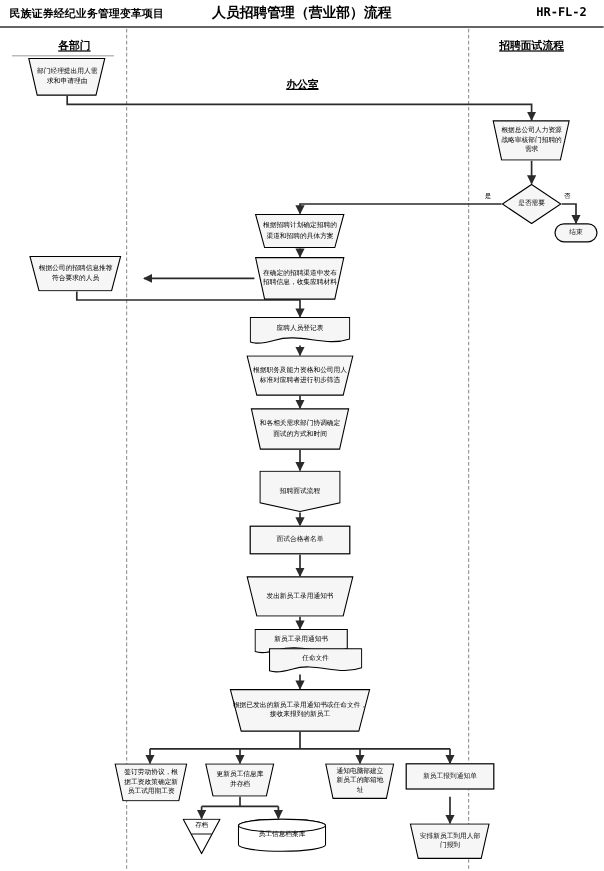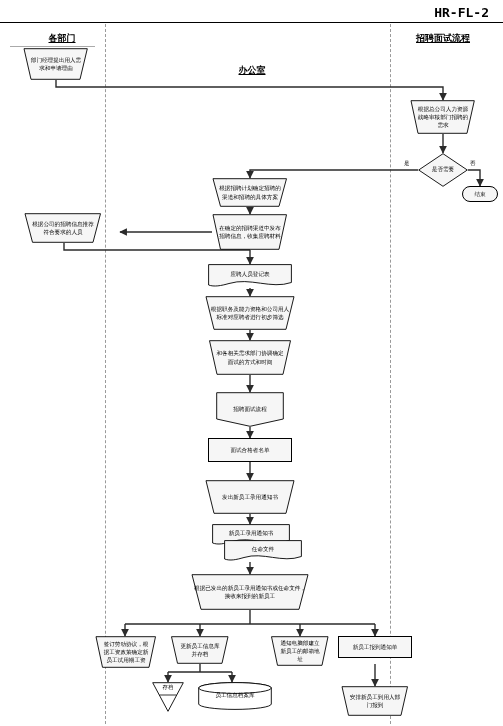--- a/index.html
+++ b/index.html
@@ -3,21 +3,21 @@
 <meta charset="utf-8">
 <style>
   html,body{margin:0;padding:0;background:#ffffff;}
   body{width:503px;height:726px;position:relative;overflow:hidden;
        font-family:"DejaVu Sans","Liberation Sans",sans-serif;color:#000;}
 
   
   #header{position:absolute;left:0;top:0;width:503px;height:23px;}
   #hdr-left{position:absolute;left:8px;top:5px;font-size:9px;font-weight:bold;letter-spacing:.2px;}
   #hdr-title{position:absolute;left:0;top:3px;width:503px;text-align:center;font-size:11.5px;font-weight:bold;}
-  #hdr-code{position:absolute;right:14px;top:5px;font-size:13px;font-weight:bold;font-family:"DejaVu Sans Mono","Liberation Mono",monospace;margin-left:13px;}
+  #hdr-code{position:absolute;right:14px;top:5px;font-size:10px;font-weight:bold;font-family:"DejaVu Sans Mono","Liberation Mono",monospace;margin-left:13px;}
   #hdr-rule{position:absolute;left:0;top:22px;width:503px;height:0;border-top:1px solid #000;}
 
   
   .lane-head{position:absolute;top:32px;font-size:9px;font-weight:bold;
              text-decoration:underline;text-align:center;}
   #lane-dept{left:22px;width:80px;}
   #lane-office{left:202px;width:100px;margin-top:32px;}
   #lane-mgr{left:398px;width:90px;}
   #lane-rule{position:absolute;left:10px;top:46px;width:85px;height:0;border-top:1px solid #aaa;}
 
@@ -83,20 +83,22 @@
 
   
   #wires{position:absolute;left:0;top:0;width:503px;height:726px;pointer-events:none;}
 
   .branch-lbl{position:absolute;font-size:5.4px;}
 </style>
 </head>
 <body>
 
 <div id="header">
+  <div id="hdr-left">民族证券经纪业务管理变革项目</div>
+  <div id="hdr-title">人员招聘管理（营业部）流程</div>
   <div id="hdr-code">HR-FL-2</div>
   <div id="hdr-rule"></div>
 </div>
 
 <div class="lane-head" id="lane-dept">各部门</div>
 <div class="lane-head" id="lane-office">办公室</div>
 <div class="lane-head" id="lane-mgr">招聘面试流程</div>
 <div id="lane-rule"></div>
 <div class="divider" id="div-1"></div>
 <div class="divider" id="div-2"></div>

